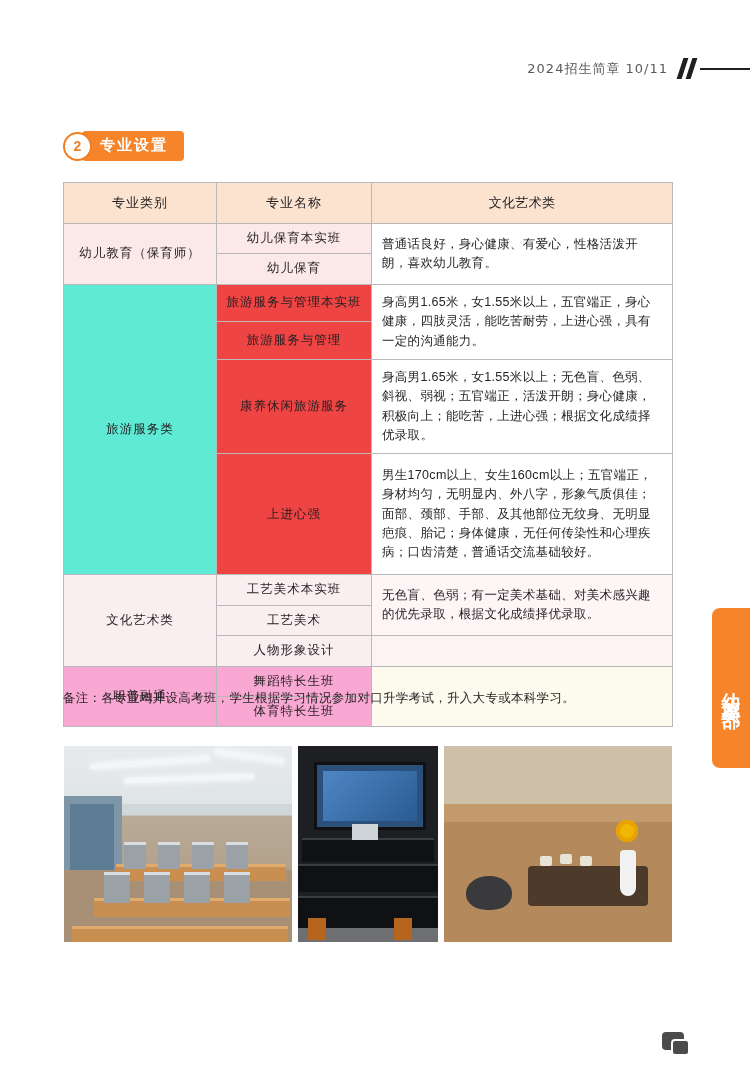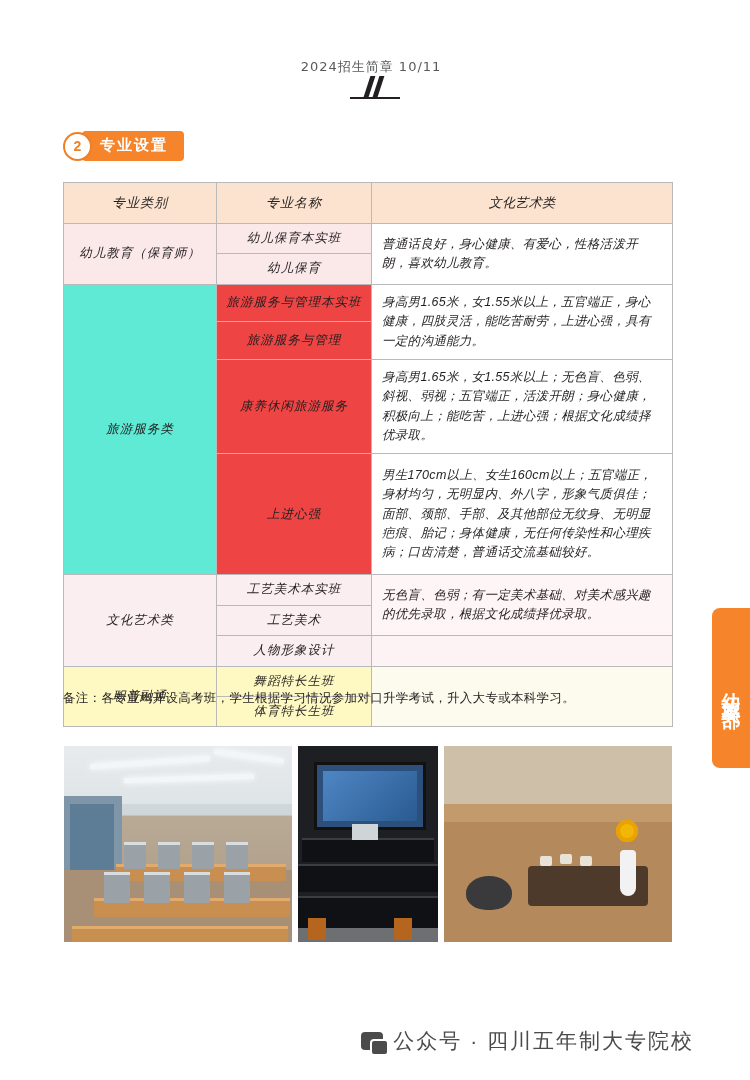--- a/index.html
+++ b/index.html
@@ -8,21 +8,21 @@
     background:#ffffff;
     font-family:"Liberation Sans","DejaVu Sans",sans-serif;
     position:relative;
     overflow:hidden;
     color:#231f20;
   }
 
   
   .header{
     position:absolute;top:58px;right:0;width:100%;
-    display:flex;align-items:center;justify-content:flex-end;flex-direction:column;
+    display:flex;align-items:center;justify-content:flex-end;
   }
   .header-text{
     font-size:13px;color:#58595b;letter-spacing:1px;
     margin-right:8px;font-family:"DejaVu Sans",sans-serif;
   }
   .header-slashes{
     display:flex;align-items:center;margin-right:6px;
   }
   .header-slashes i{
     display:block;width:5px;height:21px;background:#231f20;
@@ -44,40 +44,40 @@
     background:#fff;position:relative;z-index:3;font-weight:bold;
   }
   .sec-label{
     background:#f5842a;color:#ffffff;font-size:15px;font-weight:bold;
     padding:5px 16px 6px 18px;border-radius:4px;margin-left:-10px;
     letter-spacing:2px;
   }
 
   
   .tbl-wrap{position:absolute;left:63px;top:182px;width:610px;}
-  table{border-collapse:collapse;width:100%;table-layout:fixed;font-style:italic;}
+  table{border-collapse:collapse;width:100%;table-layout:fixed;}
   td,th{
     border:1px solid #b9b9b9;
     font-size:12.5px;
     padding:5px 6px;
     color:#231f20;
     line-height:1.55;
   }
   th{
     background:#fbe3cf;font-weight:normal;text-align:center;font-size:13px;
     letter-spacing:1px;height:24px;
   }
   .c1{width:140px;text-align:center;letter-spacing:1px;}
   .c2{width:142px;text-align:center;letter-spacing:1px;}
   .c3{text-align:left;padding:8px 10px;letter-spacing:0.3px;}
   .row-pink{background:#fbe9ea;}
   .row-green{background:#5eead4;}
   .row-green2{background:#ef4444;}
   .row-lpink{background:#fbeef1;}
-  .row-yellow{background:#fef9c3;}
+  .row-yellow{background:#f9a8d4;}
   .cond{background:#ffffff;}
   .cond-pink{background:#fdf5f6;}
   .cond-blank{background:#fdf3f4;}
   .cond-blank2{background:#fdfaee;}
 
   
   .note{
     position:absolute;left:63px;top:690px;font-size:12.5px;color:#231f20;
     letter-spacing:0.3px;
   }
@@ -273,14 +273,13 @@
   </div>
 
 </div>
 
 <div class="side-tab">
   <span>幼旅美部</span>
 </div>
 
 <div class="footer">
   <div class="wechat"></div>
-  <div class="footer-text">公众号 · 四川五年制大专院校</div>
 </div>
 
 </body></html>

